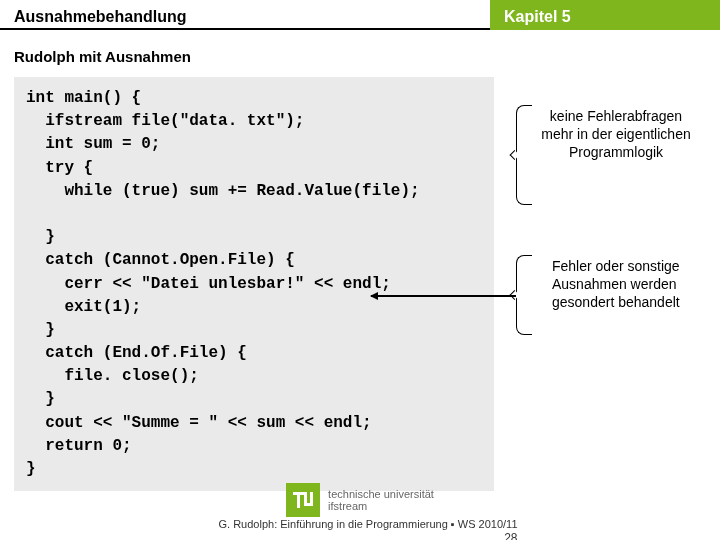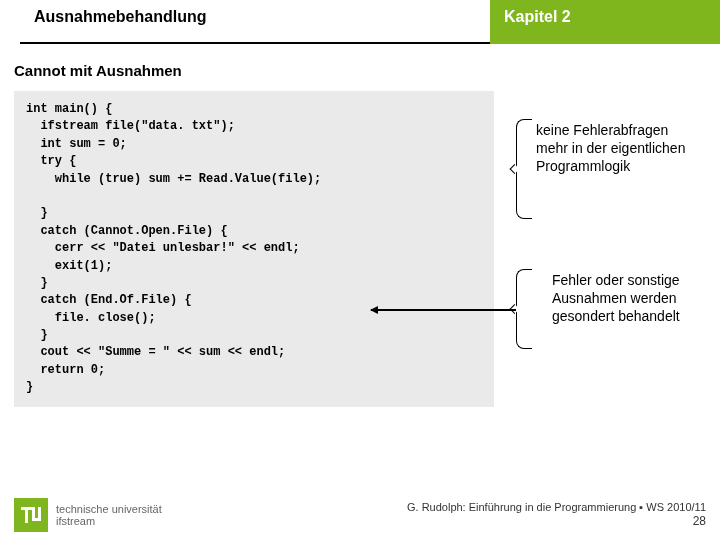--- a/index.html
+++ b/index.html
@@ -1,58 +1,58 @@
 <!DOCTYPE html>
 <html><head>
 <meta charset="utf-8">
 <style>
   * { margin: 0; padding: 0; box-sizing: border-box; }
   body { font-family: Arial, sans-serif; width: 720px; height: 540px; background: #fff; position: relative; }
   
-  .header { display: flex; height: 44px; padding-left: 20px; }
+  .header { display: flex; height: 30px; }
   .header-left { flex: 1; background: #fff; padding: 8px 14px; font-weight: bold; font-size: 16px; border-bottom: 2px solid #000; }
   .header-right { width: 230px; background: #7fb51d; color: #fff; padding: 8px 14px; font-weight: bold; font-size: 16px; }
   
   .section-title { padding: 18px 14px 12px 14px; font-weight: bold; font-size: 15px; }
   
   .content { display: flex; padding: 0 14px; gap: 10px; position: relative; }
-  .code-block { background: #eaeaea; padding: 10px 12px; font-family: "Courier New", monospace; font-size: 12px; font-weight: bold; line-height: 1.45; white-space: pre; width: 480px; }
+  .code-block { background: #eaeaea; padding: 10px 12px; font-family: "Courier New", monospace; font-size: 16px; font-weight: bold; line-height: 1.45; white-space: pre; width: 480px; }
   
   .annotations { position: absolute; right: 14px; top: 0; width: 210px; }
   .note { font-size: 14px; line-height: 1.3; position: absolute; }
-  .note1 { top: 30px; left: 40px; width: 160px; }
+  .note1 { top: 30px; left: 40px; width: 160px; text-align: center; }
   .note2 { top: 180px; left: 56px; width: 170px; }
   
   
   .brace { position: absolute; width: 16px; border-left: 1.5px solid #000; border-top: 1.5px solid #000; border-bottom: 1.5px solid #000; border-radius: 8px 0 0 8px; }
   .brace1 { left: 20px; top: 28px; height: 100px; }
   .brace2 { left: 20px; top: 178px; height: 80px; }
   .brace::after { content: ""; position: absolute; left: -6px; top: 50%; width: 6px; height: 6px; border-top: 1.5px solid #000; border-left: 1.5px solid #000; transform: translateY(-50%) rotate(-45deg); background:#fff;}
   
   .arrow { position: absolute; height: 1.5px; background: #000; }
   .arrow1 { top: 218px; left: -125px; width: 145px; }
   .arrow::before { content:""; position:absolute; left:-1px; top:-3px; border-right:8px solid #000; border-top:4px solid transparent; border-bottom:4px solid transparent; }
   
-  .footer { position: absolute; bottom: 0; left: 0; right: 0; height: 50px; display: flex; align-items: center; justify-content: space-between; padding: 0 14px; }
+  .footer { position: absolute; bottom: 0; left: 0; right: 0; height: 50px; display: flex; align-items: center; justify-content: center; padding: 0 14px; flex-direction: column; }
   .logo-area { display: flex; align-items: center; gap: 8px; }
   .logo-box { width: 34px; height: 34px; background: #7fb51d; display:flex; align-items:center; justify-content:center; }
   .logo-box svg { width: 24px; height: 24px; }
   .logo-text { font-size: 11px; color: #666; line-height: 1.1; }
   .footer-right { text-align: right; font-size: 11px; color: #333; line-height: 1.3; margin-left: 16px; }
   .page-num { font-size: 12px; }
 </style>
 </head>
 <body>
 
 <div class="header">
   <div class="header-left">Ausnahmebehandlung</div>
-  <div class="header-right">Kapitel 2</div>
+  <div class="header-right">Kapitel 5</div>
 </div>
 
-<div class="section-title">Cannot mit Ausnahmen</div>
+<div class="section-title">Rudolph mit Ausnahmen</div>
 
 <div class="content">
   <div class="code-block">int main() {
   ifstream file("data. txt");
   int sum = 0;
   try {
     while (true) sum += Read.Value(file);
 
   }
   catch (Cannot.Open.File) {

